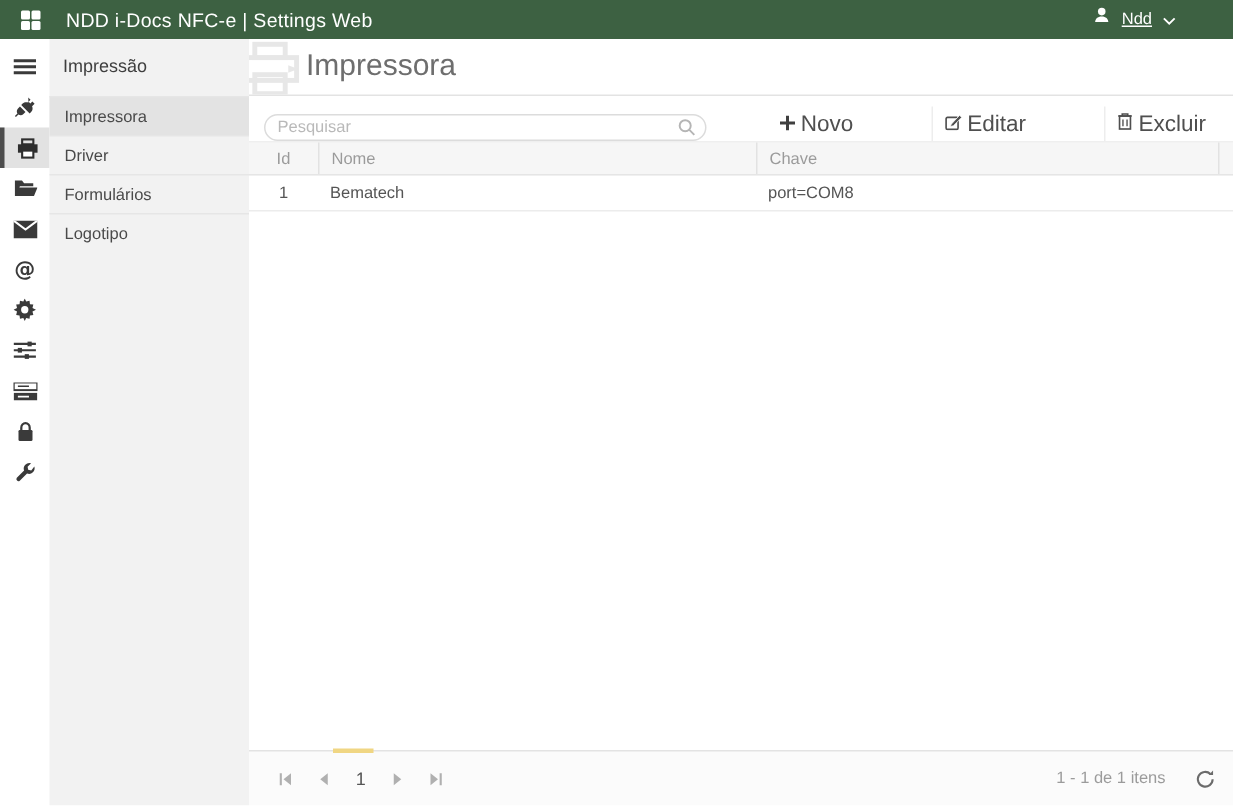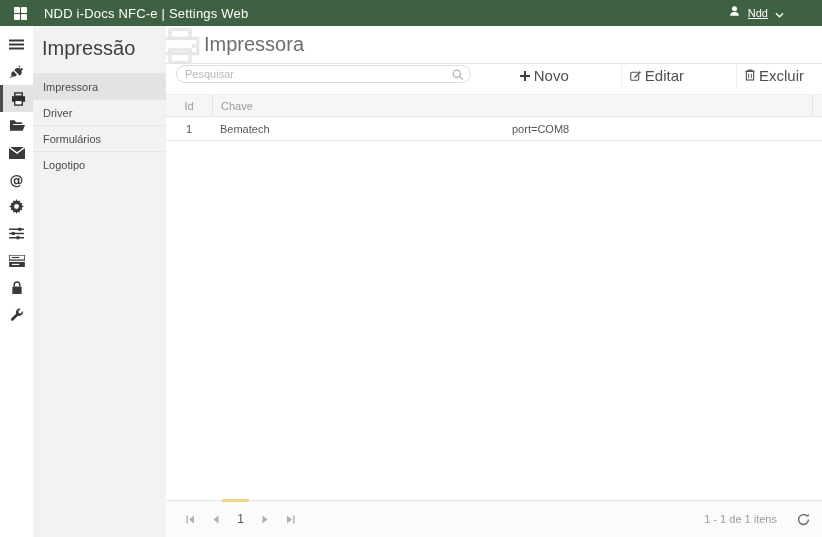--- a/index.html
+++ b/index.html
@@ -23,30 +23,30 @@
   
   .app-body { display: flex; height: 511px; }
   
   .rail { width: 33px; background: #fff; padding-top: 5px; flex-shrink: 0; }
   .rail-item { height: 27px; display: flex; align-items: center; justify-content: center; cursor: pointer; color: #3a3a3a; }
   .rail-item svg { display: block; }
   .rail-item.active { background: #e2e2e2; border-left: 3px solid #4d4d4d; }
   .at-glyph { font-size: 14px; font-weight: bold; color: #3a3a3a; font-family: "DejaVu Sans", sans-serif; }
   
   .sidebar { width: 133px; background: #f2f2f2; flex-shrink: 0; }
-  .sidebar-heading { font-size: 20px; color: #3f3f3f; padding: 11px 10px 13px 9px; }
+  .sidebar-heading { font-size: 12px; color: #3f3f3f; padding: 11px 10px 13px 9px; }
   .sidebar-item { font-size: 11px; color: #4a4a4a; padding: 0 10px; height: 26px; display: flex; align-items: center; border-top: 1px solid #e6e6e6; cursor: pointer; }
   .sidebar-item.active { background: #e3e3e3; }
   
   .main { flex: 1; display: flex; flex-direction: column; background: #fff; min-width: 0; }
   .content-header { height: 38px; border-bottom: 1px solid #e3e3e3; position: relative; overflow: hidden; display: flex; align-items: center; }
   .ghost-icon { position: absolute; left: -7px; top: 1px; color: #e7e7e7; }
   .page-title { font-size: 20px; color: #6e6e6e; margin-left: 38px; font-weight: 400; }
   
-  .toolbar { height: 30px; display: flex; align-items: flex-start; padding: 0 10px; }
+  .toolbar { height: 30px; display: flex; align-items: flex-end; padding: 0 10px; }
   .search-wrap { position: relative; width: 295px; }
   .search-input {
     width: 100%; height: 18px; border: 1px solid #dcdcdc; border-radius: 9px;
     font-size: 11px; padding: 0 24px 0 8px; color: #555; outline: none;
     font-family: "Liberation Sans", sans-serif; background: #fff;
   }
   .search-input::placeholder { color: #b9b9b9; }
   .search-icon { position: absolute; right: 7px; top: 3px; color: #b5b5b5; }
   .toolbar-buttons { margin-left: auto; display: flex; align-items: center; }
   .tb-btn {
@@ -231,20 +231,21 @@
                 <path d="M4 5v5M7 5v5" stroke-width="1"></path>
               </svg>
           </span>
           <span>Excluir</span>
         </button>
       </div>
     </div>
 
     <div class="grid-header">
       <div class="col-id">Id</div>
+      <div class="col-nome">Nome</div>
       <div class="col-chave">Chave</div>
       <div class="col-end"></div>
     </div>
 
     <div class="grid-row">
       <div class="col-id">1</div>
       <div class="col-nome">Bematech</div>
       <div class="col-chave">port=COM8</div>
       <div class="col-end"></div>
     </div>

